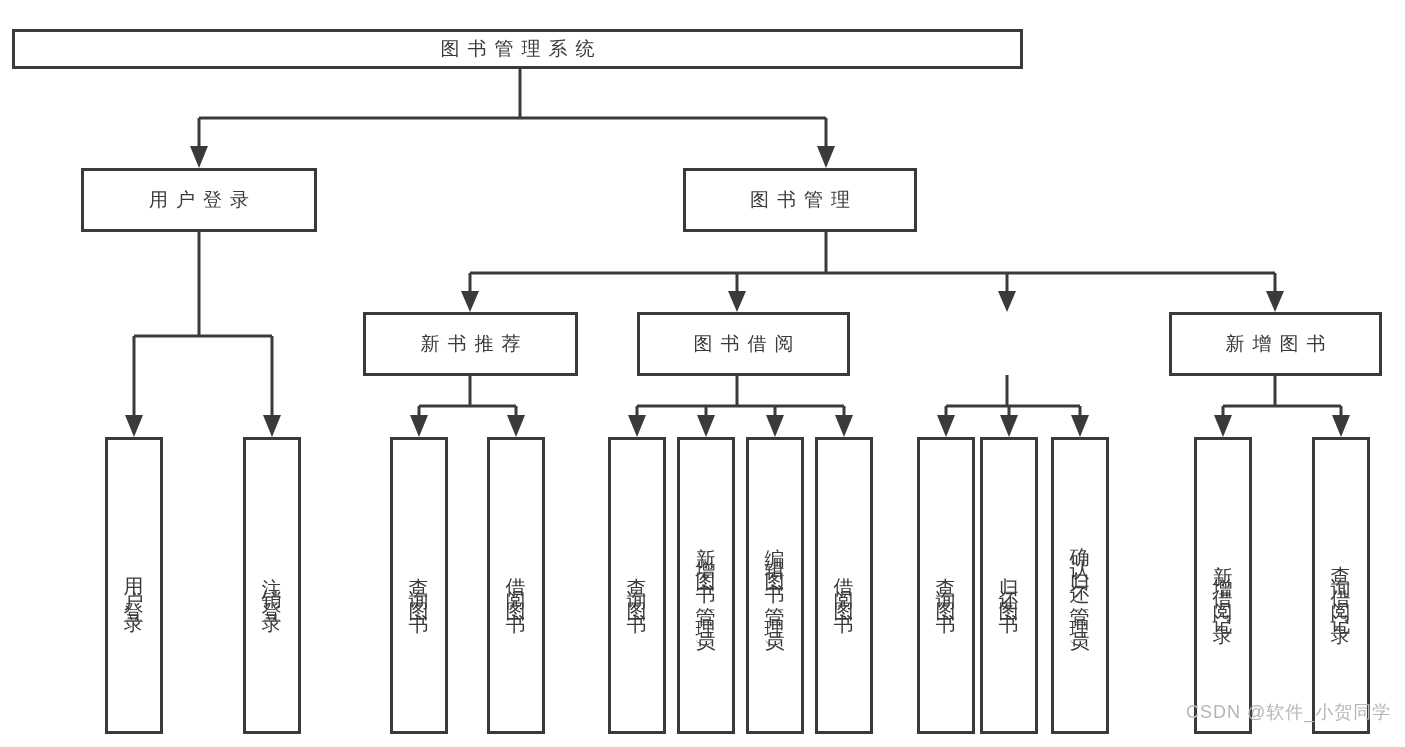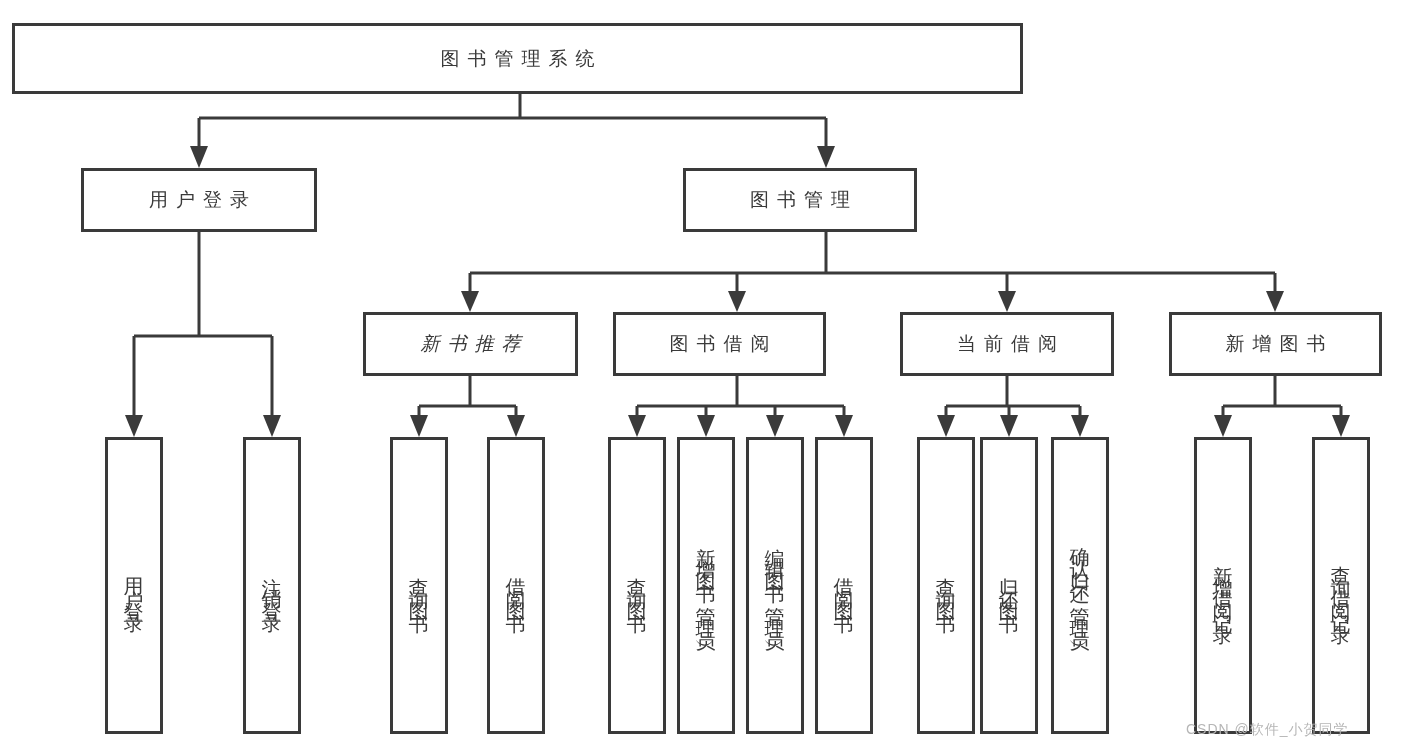--- a/index.html
+++ b/index.html
@@ -64,22 +64,22 @@
     text-orientation: mixed;
     font-size: 20px;
     color: #3a3a3a;
     letter-spacing: 12px;
     line-height: 1;
     white-space: nowrap;
   }
   .watermark {
     position: absolute;
     left: 1186px;
-    top: 721px;
-    font-size: 14px;
+    top: 700px;
+    font-size: 18px;
     color: #b6b6b6;
     letter-spacing: 1px;
     white-space: nowrap;
   }
 </style>
 </head>
 <body>
 
 <div class="stage">
 
@@ -126,39 +126,36 @@
       <polygon points="1071,415 1089,415 1080,437"></polygon>
     </g>
 
     <g>
       <path d="M1275 375 V406 M1223 406 H1341 M1223 406 V416 M1341 406 V416"></path>
       <polygon points="1214,415 1232,415 1223,437"></polygon>
       <polygon points="1332,415 1350,415 1341,437"></polygon>
     </g>
   </svg>
 
-  <div class="node" style="left:12px; top:23px; width:1011px; height:71px;">
+  <div class="node" style="left:12px; top:29px; width:1011px; height:40px;">
     <span class="hlabel">图书管理系统</span>
   </div>
 
   <div class="node" style="left:81px; top:168px; width:236px; height:64px;">
     <span class="hlabel">用户登录</span>
   </div>
   <div class="node" style="left:683px; top:168px; width:234px; height:64px;">
     <span class="hlabel">图书管理</span>
   </div>
 
-  <div class="node" style="left:363px; top:312px; width:215px; height:64px;font-style:italic;">
+  <div class="node" style="left:363px; top:312px; width:215px; height:64px;">
     <span class="hlabel">新书推荐</span>
   </div>
-  <div class="node" style="left:613px; top:312px; width:213px; height:64px;">
+  <div class="node" style="left:637px; top:312px; width:213px; height:64px;">
     <span class="hlabel">图书借阅</span>
-  </div>
-  <div class="node" style="left:900px; top:312px; width:214px; height:64px;">
-    <span class="hlabel">当前借阅</span>
   </div>
   <div class="node" style="left:1169px; top:312px; width:213px; height:64px;">
     <span class="hlabel">新增图书</span>
   </div>
 
   <div class="leaf" style="left:105px;">
     <span class="vlabel">用户登录</span>
   </div>
   <div class="leaf" style="left:243px;">
     <span class="vlabel">注销登录</span>

